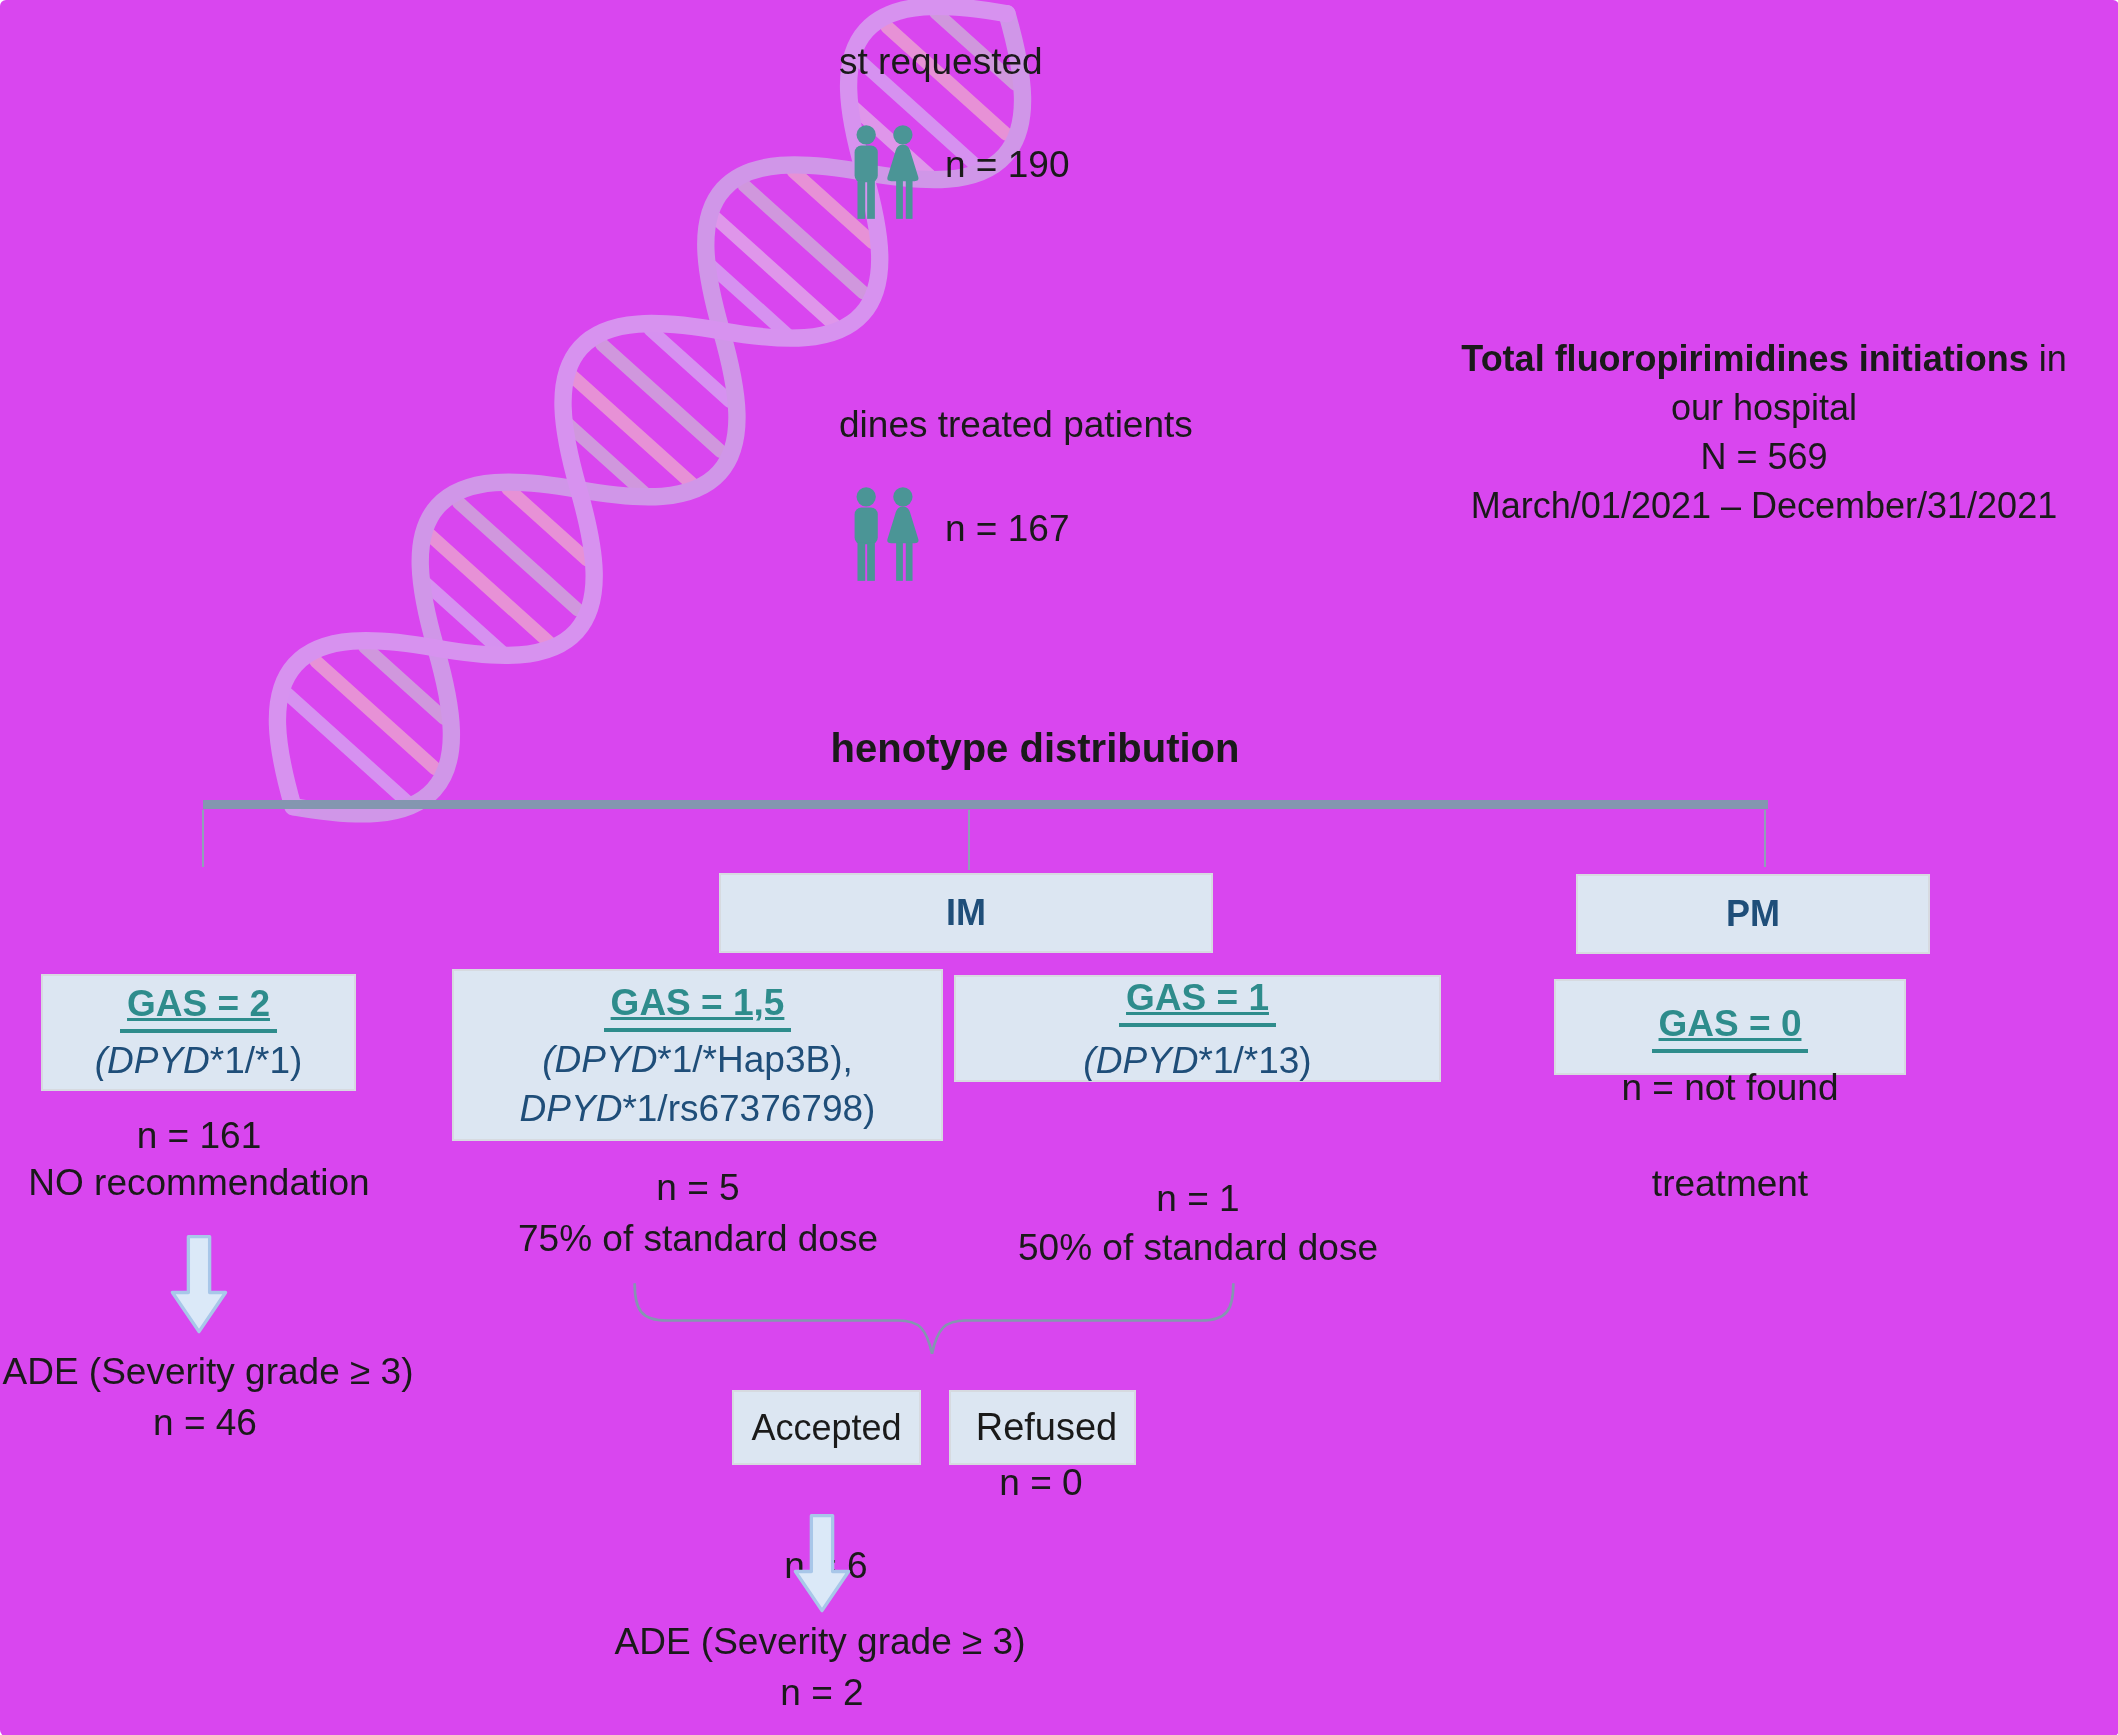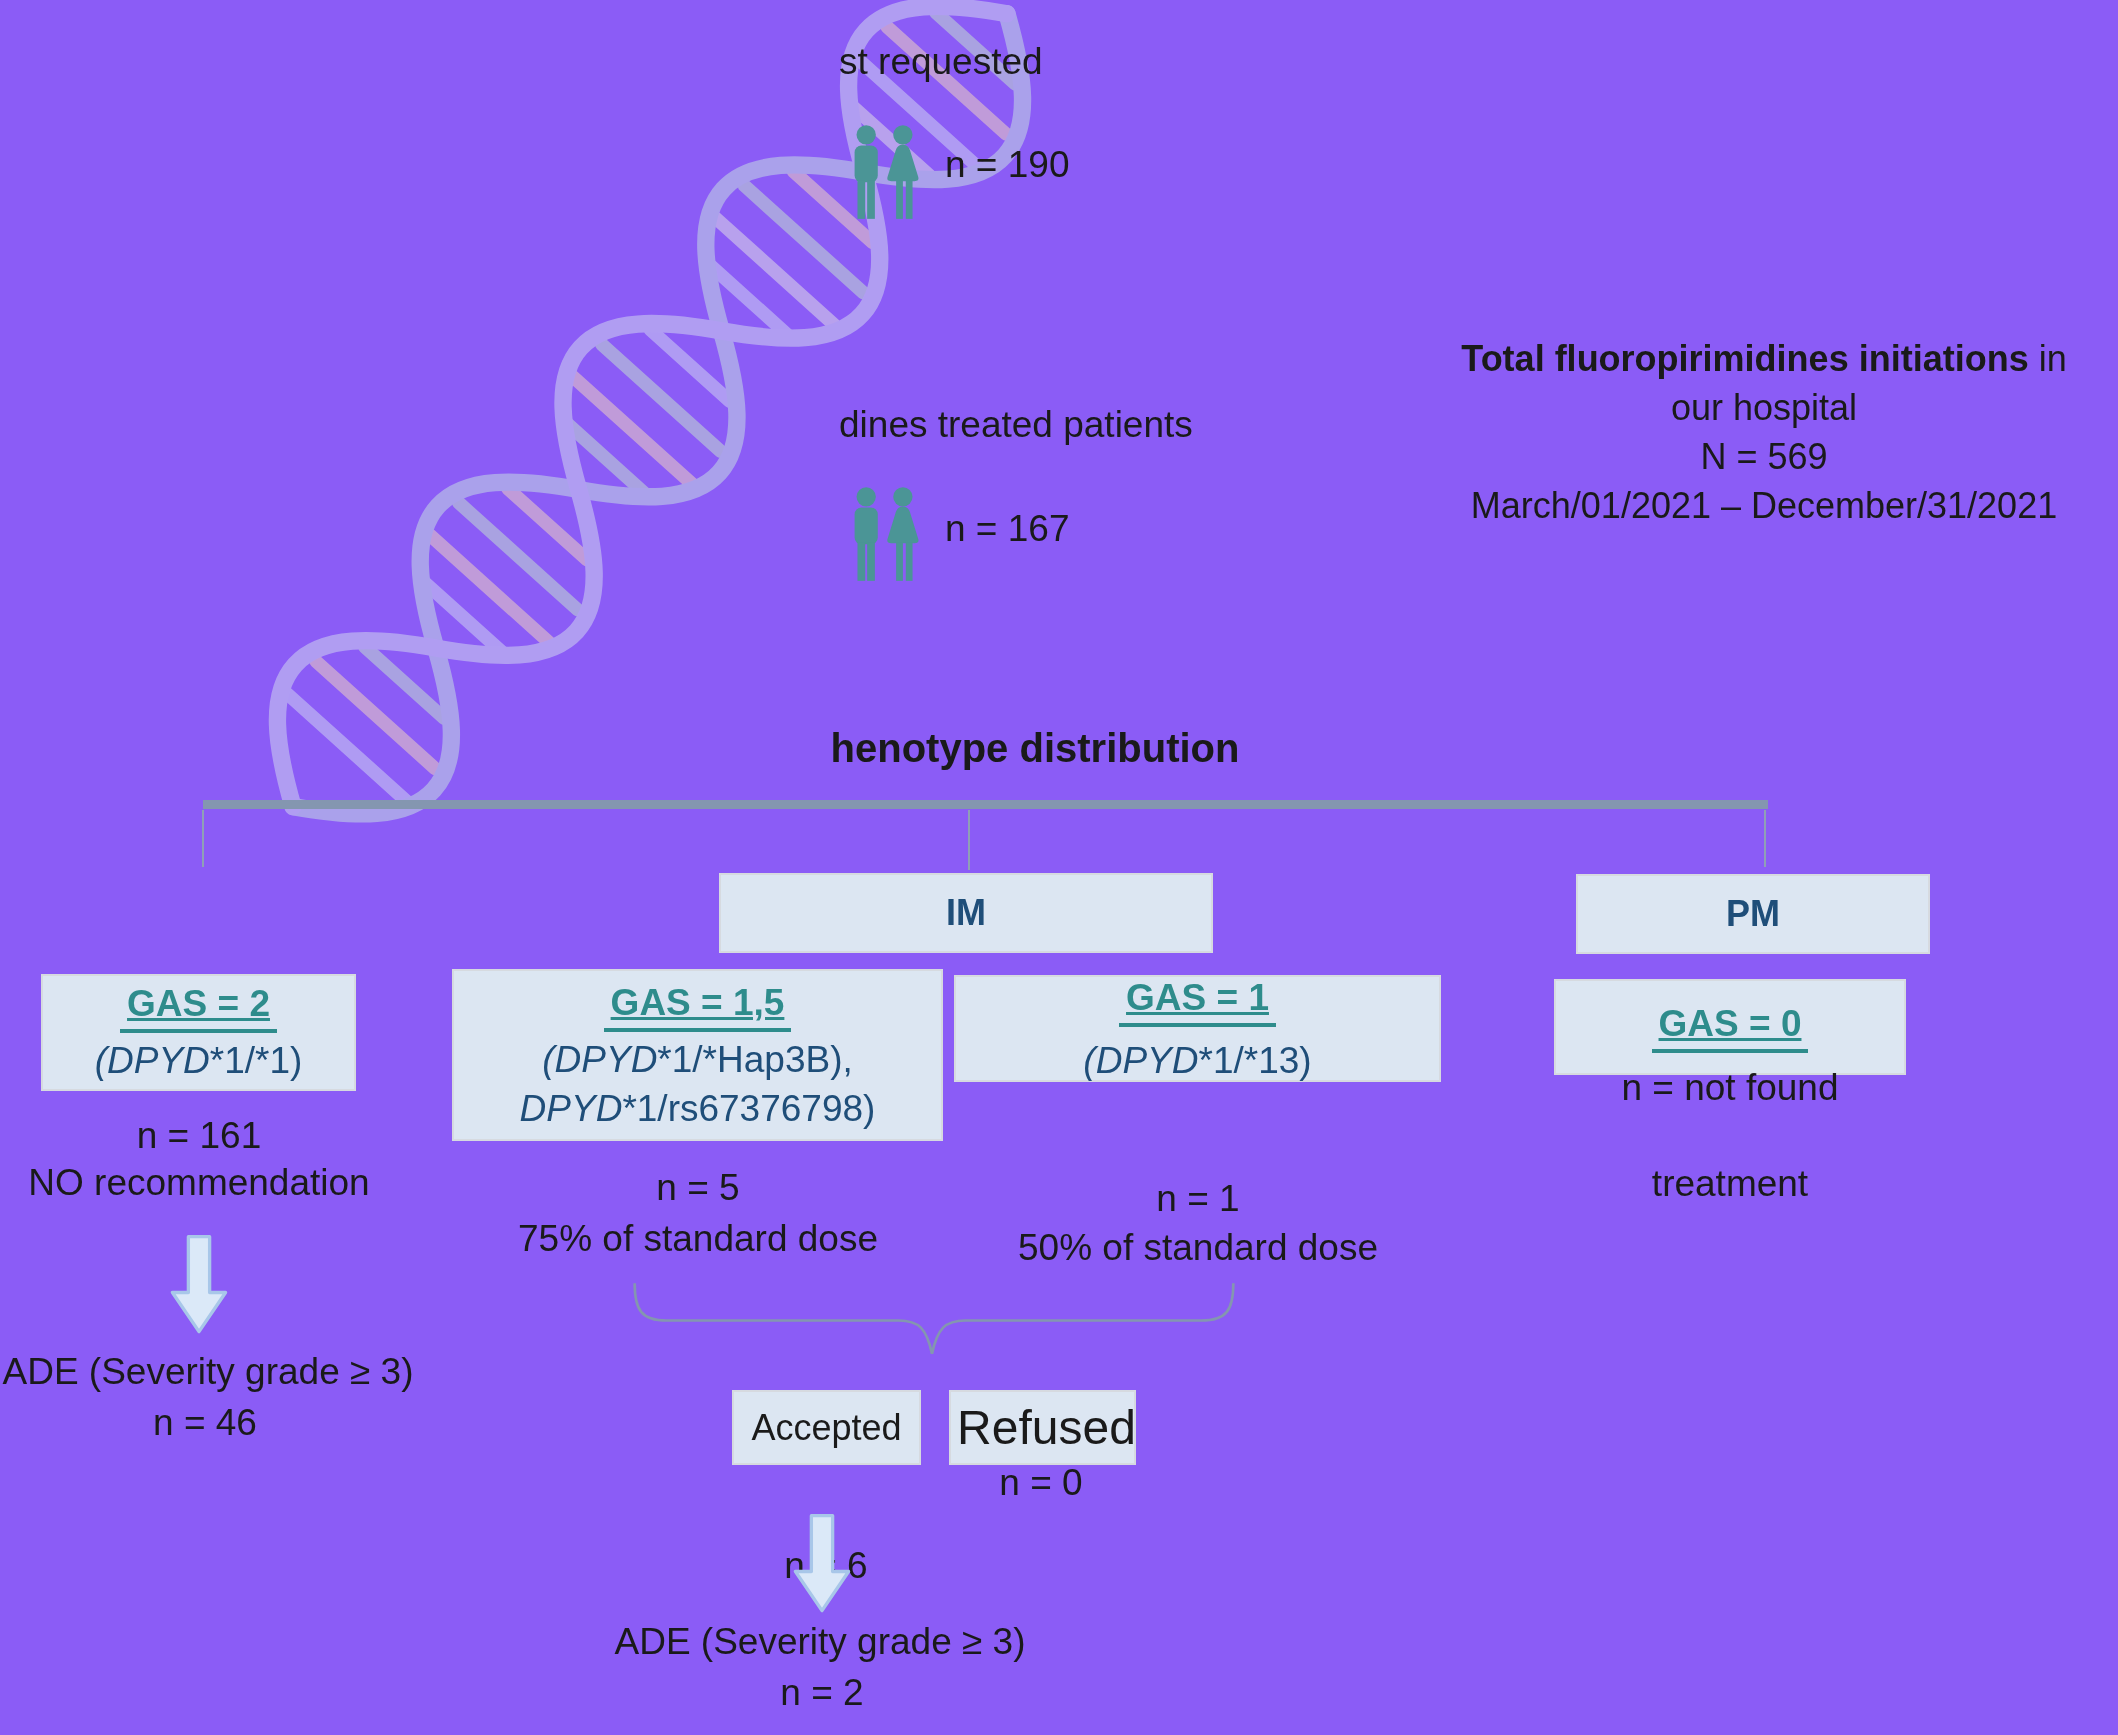--- a/index.html
+++ b/index.html
@@ -1,18 +1,18 @@
 <!DOCTYPE html>
 <html style="font-size:10.7px"><head>
 <meta charset="utf-8">
 <style>
   html,body{margin:0;padding:0;background:#fff;}
   #canvas{
-    position:relative;width:2119px;height:1736px;background:#8b5cf6;overflow:hidden;
-    font-family:"Liberation Sans",sans-serif;color:#1a1a1a;
+    position:relative;width:2119px;height:1736px;background:#d946ef;overflow:hidden;
+    font-family:"Liberation Sans",sans-serif;color:#1a1a1a;border-radius:6px;
   }
   .abs{position:absolute;}
   .txt{position:absolute;white-space:nowrap;font-size:36px;line-height:47px;color:#1a1a1a;}
   .ctr{transform:translate(-50%,-50%);text-align:center;}
   .lft{transform:translate(0,-50%);}
   .bold{font-weight:bold;}
   .box{
     position:absolute;background:#DCE6F2;border:2px solid #D6DAE0;
     box-sizing:border-box;display:flex;flex-direction:column;
     align-items:center;justify-content:center;
@@ -138,21 +138,21 @@
   <div class="txt ctr" style="left:1198px;top:1247px;font-size:37px;">50% of standard dose</div>
 
   <svg class="abs" style="left:632px;top:1279px;" width="604" height="87" viewBox="0 0 906 130">
     <path d="M4,6 C4,46 14,62 52,62 L400,62 C430,62 442,74 450,112 C458,74 470,62 500,62 L854,62 C892,62 902,46 902,6" fill="none" stroke="#8496B0" stroke-width="4"></path>
   </svg>
 
   <div class="box" style="left:732px;top:1390px;width:189px;height:75px;">
     <span style="font-size:36px;">Accepted</span>
   </div>
   <div class="box" style="left:949px;top:1390px;width:187px;height:75px;">
-    <span style="font-size:48px;margin-left:8px;">Refused</span>
+    <span style="font-size:38px;margin-left:8px;">Refused</span>
   </div>
   <div class="txt ctr" style="left:826px;top:1565px;font-size:37px;">n = 6</div>
   <div class="txt ctr" style="left:1041px;top:1482px;font-size:37px;">n = 0</div>
 
   <svg class="abs" style="left:792px;top:1513px;" width="60" height="101" viewBox="0 0 90 152">
     <path d="M29,4 L61,4 L61,88 L85,88 L45,147 L5,88 L29,88 Z" fill="#DBE9F8" stroke="#A8C7E9" stroke-width="5" stroke-linejoin="round"></path>
   </svg>
 
   <div class="txt ctr" style="left:820px;top:1641px;font-size:37px;">ADE (Severity grade ≥ 3)</div>
   <div class="txt ctr" style="left:822px;top:1692px;font-size:37px;">n = 2</div>

